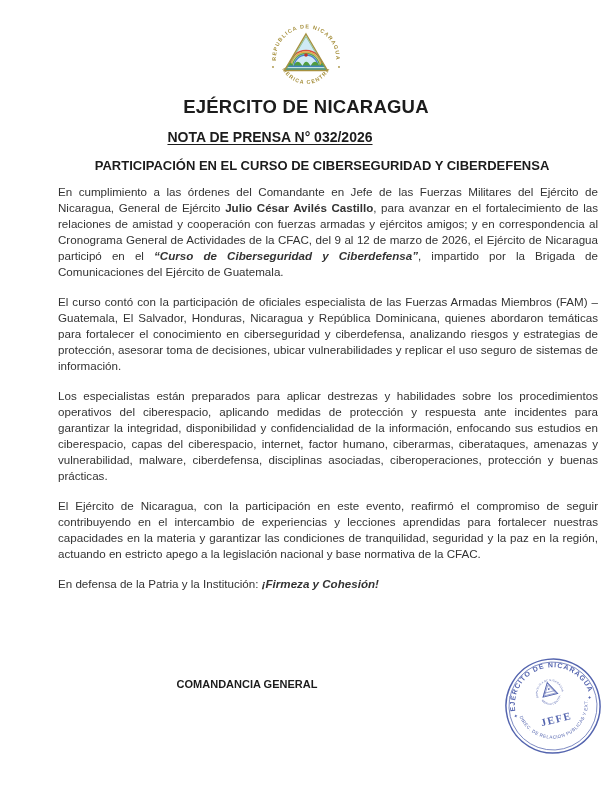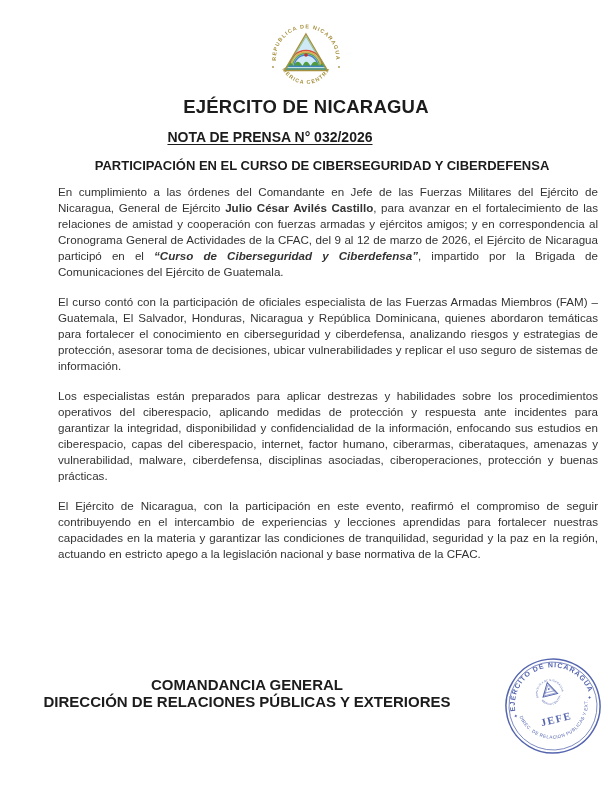--- a/index.html
+++ b/index.html
@@ -39,21 +39,21 @@
     margin:0 0 14px 0;
     text-align:justify;
     text-justify:inter-word;
   }
   .seg-normal{font-weight:normal;font-style:normal;}
   .seg-bold{font-weight:bold;}
   .seg-bolditalic{font-weight:bold;font-style:italic;}
   
   .footer{
     position:absolute;top:676px;left:0;width:494px;
-    text-align:center;font-size:15px;font-weight:bold;color:#1c1c1c;
+    text-align:center;font-size:11px;font-weight:bold;color:#1c1c1c;
     line-height:17px;
   }
   
   .seal-wrap{
     position:absolute;top:656px;left:503px;width:100px;height:100px;
     transform:rotate(-14deg);
     opacity:.9;
   }
   .seal-jefe{
     font-family:"Liberation Serif", serif;
@@ -109,25 +109,25 @@
 
   <div class="h1">EJÉRCITO DE NICARAGUA</div>
   <div class="h2"><span>NOTA DE PRENSA N° 032/2026</span></div>
   <div class="h3">PARTICIPACIÓN EN EL CURSO DE CIBERSEGURIDAD Y CIBERDEFENSA</div>
 
   <div class="body-text">
       <p class="para"><span class="seg-normal">En cumplimiento a las órdenes del Comandante en Jefe de las Fuerzas Militares del Ejército de Nicaragua, General de Ejército </span><span class="seg-bold">Julio César Avilés Castillo</span><span class="seg-normal">, para avanzar en el fortalecimiento de las relaciones de amistad y cooperación con fuerzas armadas y ejércitos amigos; y en correspondencia al Cronograma General de Actividades de la CFAC, del 9 al 12 de marzo de 2026, el Ejército de Nicaragua participó en el </span><span class="seg-bolditalic">“Curso de Ciberseguridad y Ciberdefensa”</span><span class="seg-normal">, impartido por la Brigada de Comunicaciones del Ejército de Guatemala.</span></p>
       <p class="para"><span class="seg-normal">El curso contó con la participación de oficiales especialista de las Fuerzas Armadas Miembros (FAM) – Guatemala, El Salvador, Honduras, Nicaragua y República Dominicana, quienes abordaron temáticas para fortalecer el conocimiento en ciberseguridad y ciberdefensa, analizando riesgos y estrategias de protección, asesorar toma de decisiones, ubicar vulnerabilidades y replicar el uso seguro de sistemas de información.</span></p>
       <p class="para"><span class="seg-normal">Los especialistas están preparados para aplicar destrezas y habilidades sobre los procedimientos operativos del ciberespacio, aplicando medidas de protección y respuesta ante incidentes para garantizar la integridad, disponibilidad y confidencialidad de la información, enfocando sus estudios en ciberespacio, capas del ciberespacio, internet, factor humano, ciberarmas, ciberataques, amenazas y vulnerabilidad, malware, ciberdefensa, disciplinas asociadas, ciberoperaciones, protección y buenas prácticas.</span></p>
       <p class="para"><span class="seg-normal">El Ejército de Nicaragua, con la participación en este evento, reafirmó el compromiso de seguir contribuyendo en el intercambio de experiencias y lecciones aprendidas para fortalecer nuestras capacidades en la materia y garantizar las condiciones de tranquilidad, seguridad y la paz en la región, actuando en estricto apego a la legislación nacional y base normativa de la CFAC.</span></p>
+      <p class="para"><span class="seg-normal">En defensa de la Patria y la Institución: </span><span class="seg-bolditalic">¡Firmeza y Cohesión!</span></p>
     </div>
 
   <div class="footer">
     <div>COMANDANCIA GENERAL</div>
-    <div>DIRECCIÓN DE RELACIONES PÚBLICAS Y EXTERIORES</div>
   </div>
 
   <div class="seal-wrap">
     <svg width="100" height="100" viewBox="0 0 100 100">
       <defs>
         <path id="sealArcTop" d="M 13 58 A 38 38 0 1 1 87 58" fill="none"></path>
         <path id="sealArcBot" d="M 15 53 A 35.5 35.5 0 0 0 85 53" fill="none"></path>
         <path id="sealInnerTop" d="M 38.8 41 A 12 12 0 1 1 61.2 41" fill="none"></path>
         <path id="sealInnerBot" d="M 40.5 42.5 A 10.5 10.5 0 0 0 59.5 42.5" fill="none"></path>
       </defs>

